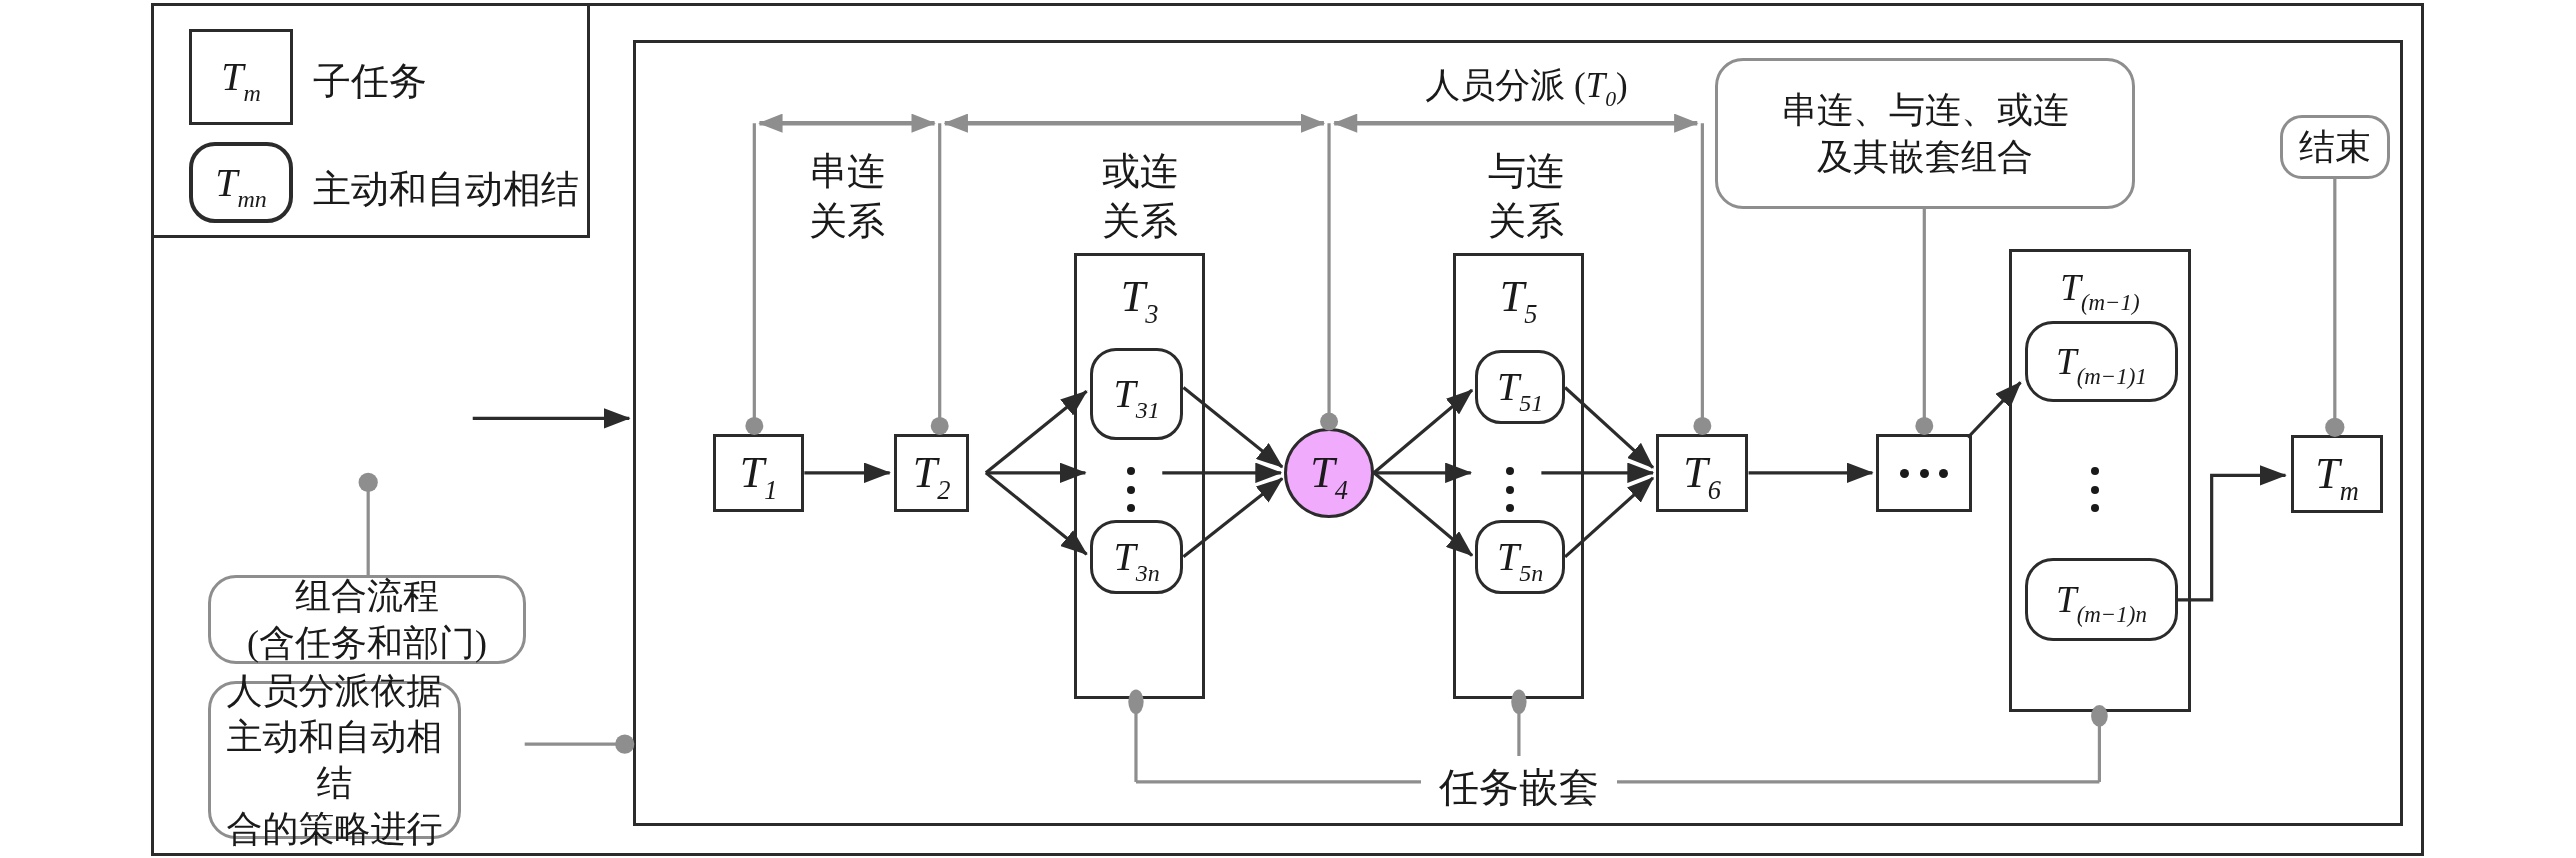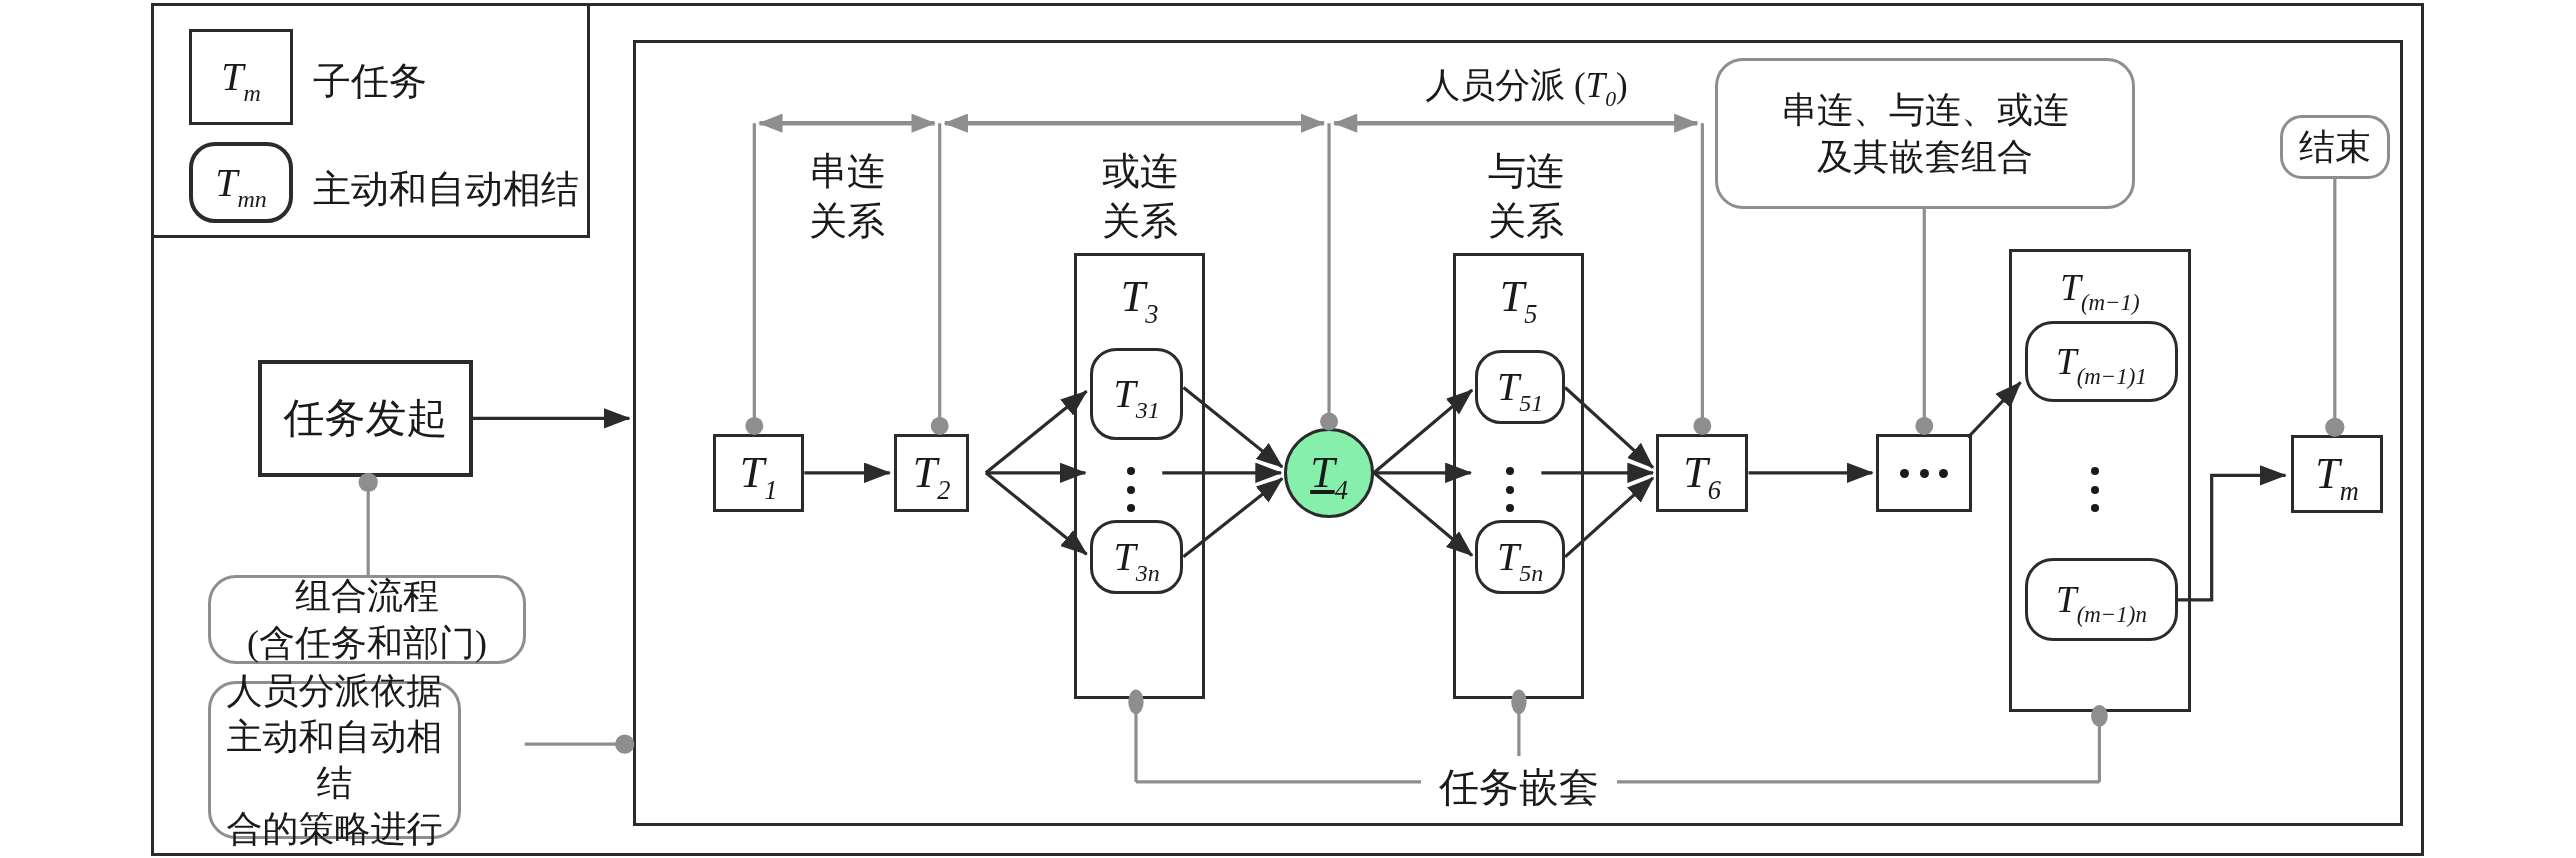--- a/index.html
+++ b/index.html
@@ -6,21 +6,21 @@
   #stage{position:relative;width:2576px;height:859px;font-family:"Liberation Serif",serif;color:#1a1a1a;}
   .abs{position:absolute;box-sizing:border-box;}
   
   .outer-border{border:3.8px solid #2b2b2b;background:transparent;}
   .frame{border:3.8px solid #2b2b2b;background:transparent;}
   
   .box{border:3.8px solid #2b2b2b;background:#ffffff;display:flex;align-items:center;justify-content:center;}
   .tallrect{border:3.8px solid #2b2b2b;background:#ffffff;}
   .round{border:3.8px solid #2b2b2b;border-radius:26px;background:#ffffff;display:flex;align-items:center;justify-content:center;}
   .gray-round{border:3.2px solid #8e8e8e;border-radius:28px;background:#ffffff;display:flex;align-items:center;justify-content:center;flex-direction:column;text-align:center;}
-  .circle{border:3.8px solid #2b2b2b;border-radius:50%;background:#86efac;display:flex;align-items:center;justify-content:center;text-decoration:underline;}
+  .circle{border:3.8px solid #2b2b2b;border-radius:50%;background:#f0abfc;display:flex;align-items:center;justify-content:center;}
   
   .tlabel{font-style:italic;font-size:44px;line-height:1;}
   .tlabel sub{font-style:italic;font-size:0.60em;line-height:0;vertical-align:-0.45em;}
   .tlabel-small{font-style:italic;font-size:37px;line-height:1;}
   .tlabel-small sub{font-style:italic;font-size:0.62em;line-height:0;vertical-align:-0.42em;}
   .cn{font-size:38px;line-height:1.32;text-align:center;}
   .cn-sm{font-size:36px;line-height:1.28;text-align:center;}
   .start-text{font-size:41px;}
   .assign-label{font-size:35px;white-space:nowrap;}
   .assign-label i{font-style:italic;}
@@ -65,23 +65,20 @@
 
   <div class="abs box node" style="left:189px;top:29px;width:104px;height:96px;">
     <span class="tlabel" style="font-size:40px;"><i>T</i><sub>m</sub></span>
   </div>
   <div class="abs cn" style="left:313px;top:56px;">子任务</div>
   <div class="abs round node" style="left:189px;top:142px;width:104px;height:81px;border-width:4.5px;">
     <span class="tlabel" style="font-size:40px;"><i>T</i><sub>mn</sub></span>
   </div>
   <div class="abs cn" style="left:313px;top:164px;">主动和自动相结</div>
 
-  <div class="abs box node" style="left:258px;top:360px;width:215px;height:117px;border-width:4.5px;">
-    <span class="start-text">任务发起</span>
-  </div>
   <div class="abs gray-round node" style="left:208px;top:575px;width:318px;height:89px;">
     <div class="cn-sm">组合流程</div>
     <div class="cn-sm">(含任务和部门)</div>
   </div>
   <div class="abs gray-round node" style="left:208px;top:681px;width:253px;height:158px;">
     <div class="cn-sm">人员分派依据</div>
     <div class="cn-sm">主动和自动相结</div>
     <div class="cn-sm">合的策略进行</div>
   </div>
 

